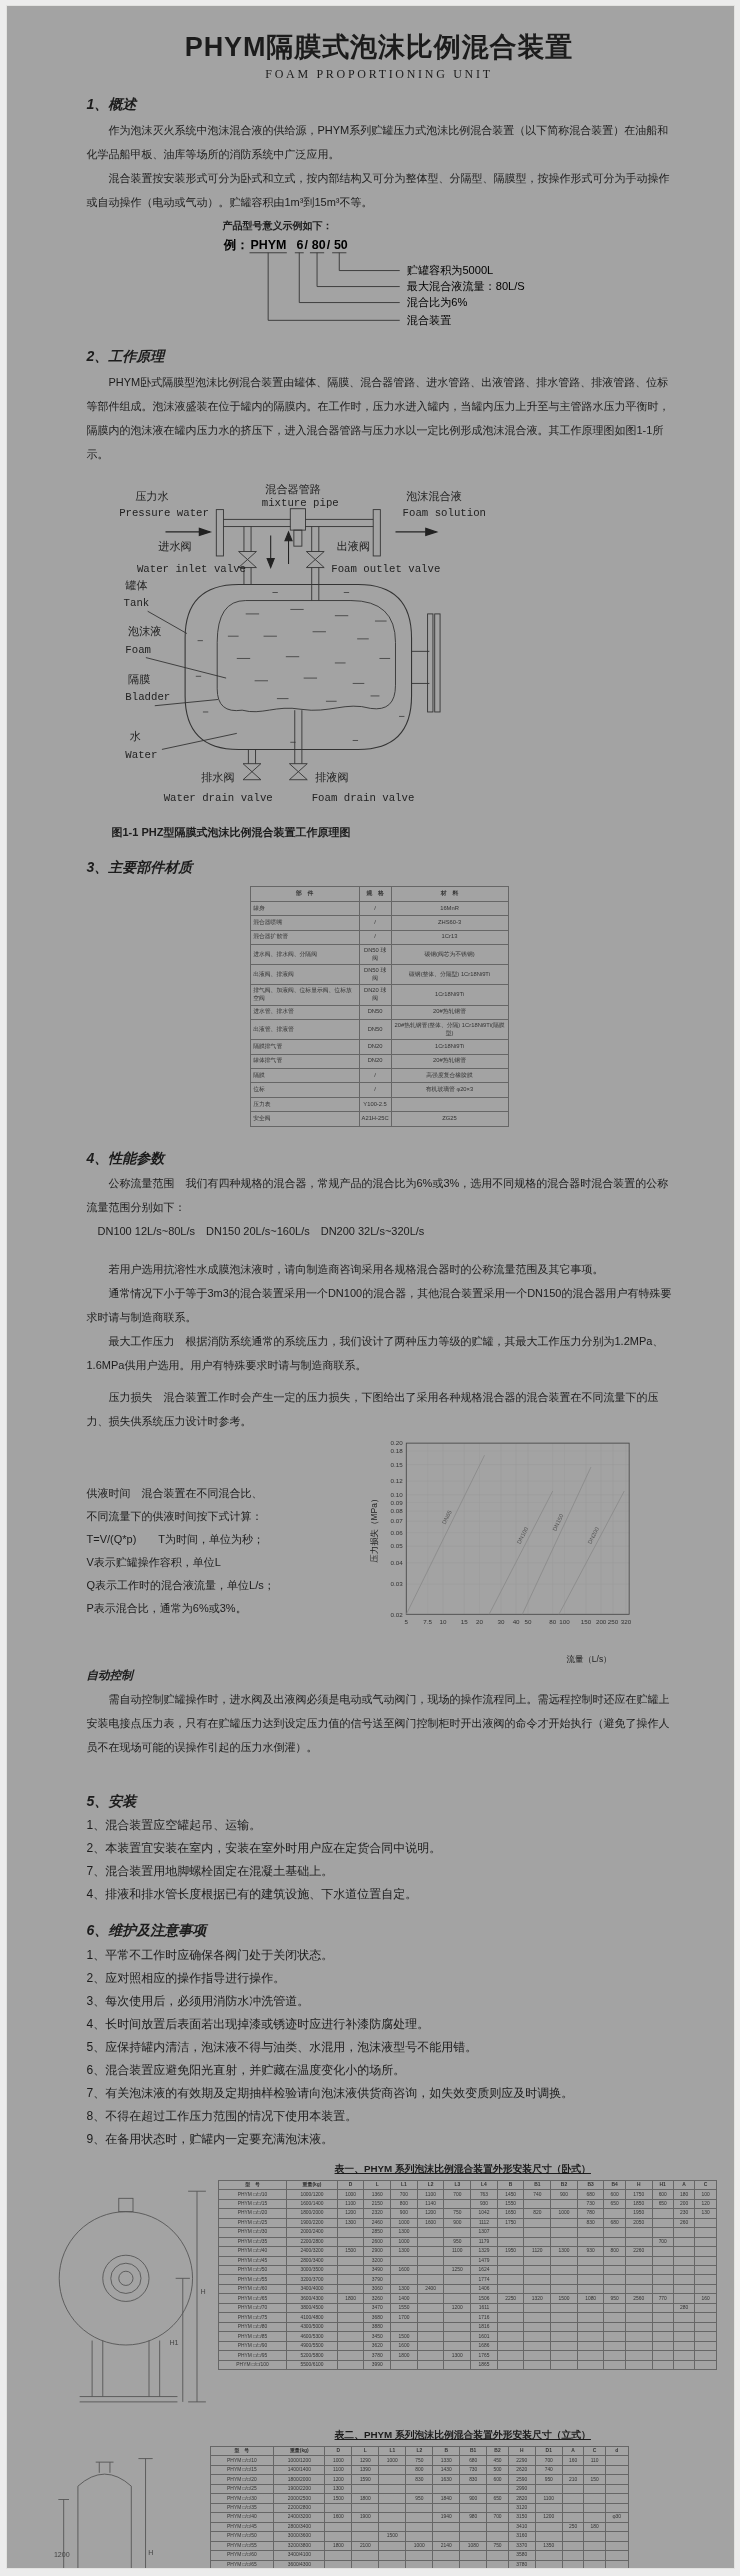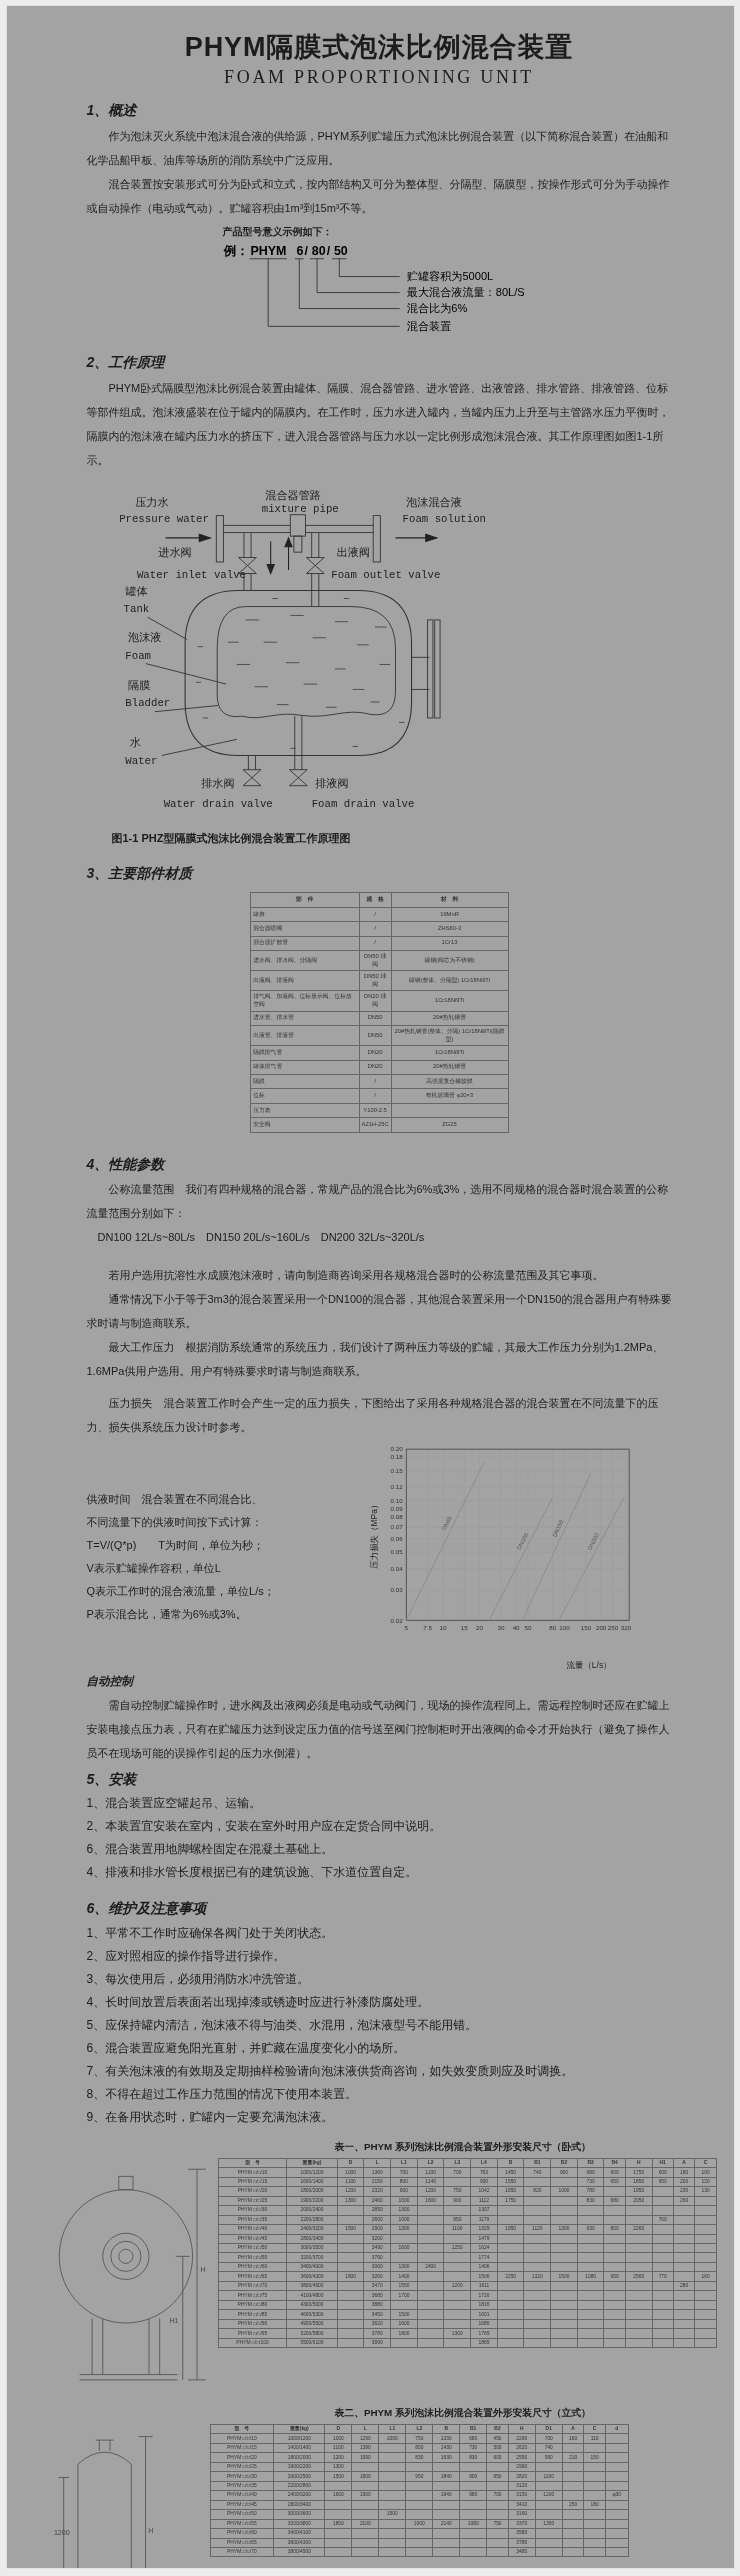--- a/index.html
+++ b/index.html
@@ -1,20 +1,20 @@
 <!DOCTYPE html>
 <html style="font-size:14.3px"><head>
 <meta charset="utf-8">
 <style>
   html,body{margin:0;padding:0;}
   body{background:#ececec;font-family:"Liberation Sans",sans-serif;color:#1c1c1c;}
   .page{width:729px;height:2564px;margin:5.3px auto;background:#a3a3a3;border:0.9px solid #e2e2e0;overflow:hidden;box-sizing:border-box;}
   .content{padding:0 62px 0 80px;}
   .doc-title{text-align:center;font-size:27px;font-weight:bold;letter-spacing:0.9px;margin:23px 0 1.8px 0;}
-  .doc-subtitle{text-align:center;font-family:"Liberation Serif",serif;font-size:18px;letter-spacing:2.7px;margin:1.8px 0 0 0;}
+  .doc-subtitle{text-align:center;font-family:"Liberation Serif",serif;font-size:12px;letter-spacing:2.7px;margin:1.8px 0 0 0;}
   .sec-heading{font-size:14px;font-weight:bold;margin:14.3px 0 3.6px 0;font-style:italic;}
   p.body-text{font-size:11px;line-height:24px;margin:0;text-indent:2em;}
   p.no-indent{text-indent:0;}
   .model-block{margin-left:136px;margin-top:5.3px;}
   .model-heading{font-size:10px;font-weight:bold;margin:0 0 1.8px 0;}
   .model-svg text{font-family:"Liberation Sans",sans-serif;}
   .model-svg .mono-model{font-weight:bold;font-size:14px;}
   .model-svg .callout{font-size:12.5px;}
   .fig-wrap{width:419px;margin:14.3px 0 0 25px;}
   .fig svg{display:block;}
@@ -26,21 +26,21 @@
   table.materials{width:259px;margin:9px auto 23px auto;font-size:5.8px;}
   table.materials th,table.materials td{padding:1.8px 1.8px;line-height:1.35;height:9.8px;}
   table.materials td:first-child{text-align:left;padding-left:2.7px;}
   .perf-flex{display:flex;margin-top:3.6px;}
   .perf-left{width:267px;padding-top:46px;}
   .supply-line{font-size:11px;line-height:23px;}
   .chart-col{flex:1;display:flex;justify-content:flex-end;}
   .chart-svg text{font-family:"Liberation Sans",sans-serif;}
   .list-block .list-item{font-size:12px;line-height:23px;}
   .dims{padding:0 12.5px 0 46px;}
-  .dims-title{font-size:9.8px;font-weight:bold;text-align:center;padding-left:152px;margin:12.5px 0 3.6px 0;}
+  .dims-title{font-size:9.8px;font-weight:bold;text-align:center;padding-left:152px;margin:12.5px 0 3.6px 0;text-decoration:underline;}
   .dims-flex{display:flex;align-items:flex-start;}
   .dims-drawing{flex:none;}
   .dims-drawing svg line,.dims-drawing svg rect,.dims-drawing svg circle,.dims-drawing svg path{stroke:#555;fill:none;stroke-width:1;}
   .dims-drawing svg text{font-size:8px;fill:#444;stroke:none;font-family:"Liberation Sans",sans-serif;}
   table.dims-table{font-size:4.9px;flex:none;}
   table.dims-table th,table.dims-table td{padding:1.3px 0.9px;line-height:1.2;}
   table.dims-table th{font-weight:bold;}
   .t1-table{width:499px;margin-left:5.3px;}
   .t2-table{width:419px;margin-left:52px;}
   .gap8{height:7.1px;}
@@ -396,25 +396,25 @@
             <text x="255.55259406494264" y="118.95117756033096" font-size="6.5" fill="#555" transform="rotate(-62.07865359860572 255.55259406494264 123.95117756033096)">DN200</text>
             <text font-size="9.5" fill="#222" text-anchor="middle" transform="translate(11 104) rotate(-90)">压力损失（MPa）</text>
             <text x="249" y="253" font-size="9.5" fill="#222" text-anchor="middle">流量（L/s）</text>
           </svg>
       </div>
     </div>
 
     <div class="sec-heading" style="font-size:11.6px;margin-top:1.8px;">自动控制</div>
     <p class="body-text">需自动控制贮罐操作时，进水阀及出液阀必须是电动或气动阀门，现场的操作流程同上。需远程控制时还应在贮罐上安装电接点压力表，只有在贮罐压力达到设定压力值的信号送至阀门控制柜时开出液阀的命令才开始执行（避免了操作人员不在现场可能的误操作引起的压力水倒灌）。</p>
 
-    <div class="sec-heading" style="margin-top:6px;">5、安装</div>
+    <div class="sec-heading" style="margin-top:34px;">5、安装</div>
     <div class="list-block">
         <div class="list-item">1、混合装置应空罐起吊、运输。</div>
         <div class="list-item">2、本装置宜安装在室内，安装在室外时用户应在定货合同中说明。</div>
-        <div class="list-item">6、混合装置用地脚螺栓固定在混凝土基础上。</div>
+        <div class="list-item">7、混合装置用地脚螺栓固定在混凝土基础上。</div>
         <div class="list-item">4、排液和排水管长度根据已有的建筑设施、下水道位置自定。</div>
       </div>
 
     <div class="sec-heading" style="margin-top:16px;">6、维护及注意事项</div>
     <div class="list-block">
         <div class="list-item">1、平常不工作时应确保各阀门处于关闭状态。</div>
         <div class="list-item">2、应对照相应的操作指导进行操作。</div>
         <div class="list-item">3、每次使用后，必须用消防水冲洗管道。</div>
         <div class="list-item">4、长时间放置后表面若出现掉漆或锈迹时应进行补漆防腐处理。</div>
         <div class="list-item">5、应保持罐内清洁，泡沫液不得与油类、水混用，泡沫液型号不能用错。</div>

